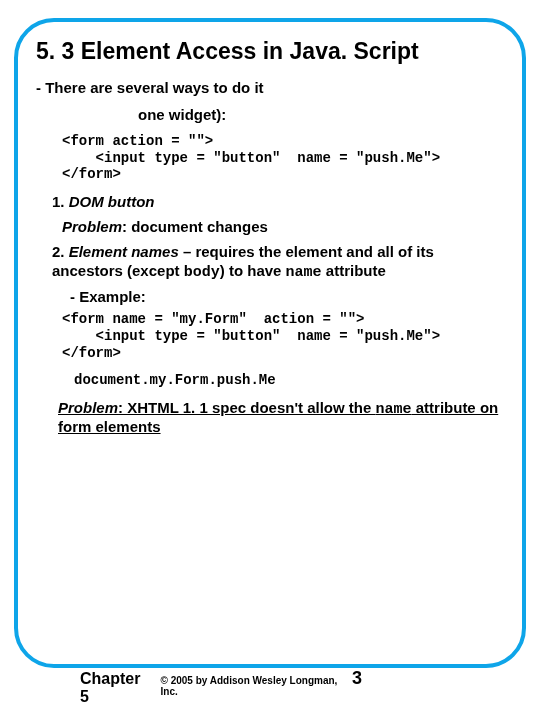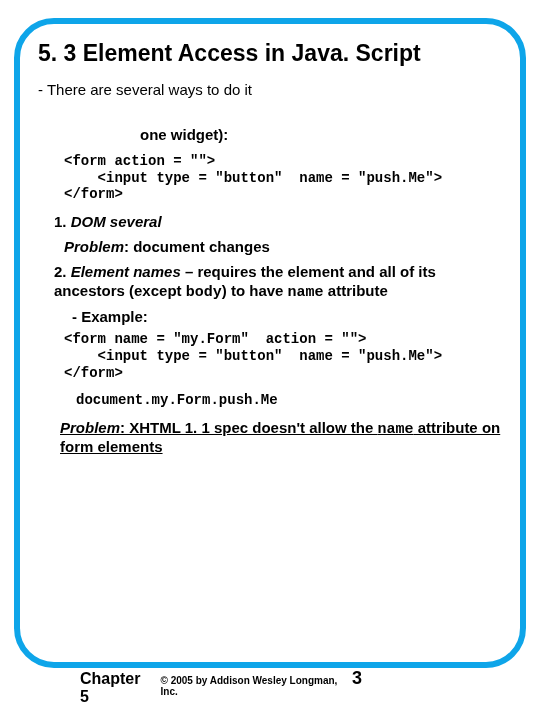--- a/index.html
+++ b/index.html
@@ -13,35 +13,35 @@
     color: #000;
     font-size: 15px;
   }
   .page {
     width: 540px;
     height: 720px;
     padding: 18px 14px 10px 14px;
     position: relative;
   }
   .frame {
-    border: 6px solid #0ea5e9;
+    border: 4px solid #0ea5e9;
     border-radius: 40px;
     width: 100%;
     height: 650px;
     padding: 14px 12px 10px 18px;
     overflow: hidden;
   }
   .title {
     font-size: 23px;
     font-weight: bold;
     margin: 2px 0 14px 0;
   }
   .bullet1 {
-    font-weight: normal;
-    margin-bottom: 28px;
+    font-weight: bold;
+    margin-bottom: 10px;
   }
   .bullet2 {
     font-weight: bold;
     margin-left: 18px;
     margin-bottom: 8px;
     line-height: 1.25;
   }
   .exampleline2 {
     display: block;
     margin-left: 84px;
@@ -108,21 +108,21 @@
 
     <div class="bullet2">
       <span class="exampleline2">one widget):</span>
     </div>
 
     <div class="code">&lt;form action = ""&gt;
     &lt;input type = "button"  name = "push.Me"&gt;
 &lt;/form&gt;</div>
 
     <div class="numitem">
-      <span>1. </span><span class="ital">DOM several</span>
+      <span>1. </span><span class="ital">DOM button</span>
     </div>
 
 
     <div class="problem">
       <span class="ital">Problem</span><span>: document changes</span>
     </div>
 
     <div class="numitem" style="padding-right:4px;">
       <span>2. </span><span class="ital">Element names</span><span> – requires the element and all of its ancestors (except </span><span class="codeinline">body</span><span>) to have </span><span class="codeinline">name</span><span> attribute</span>
     </div>

